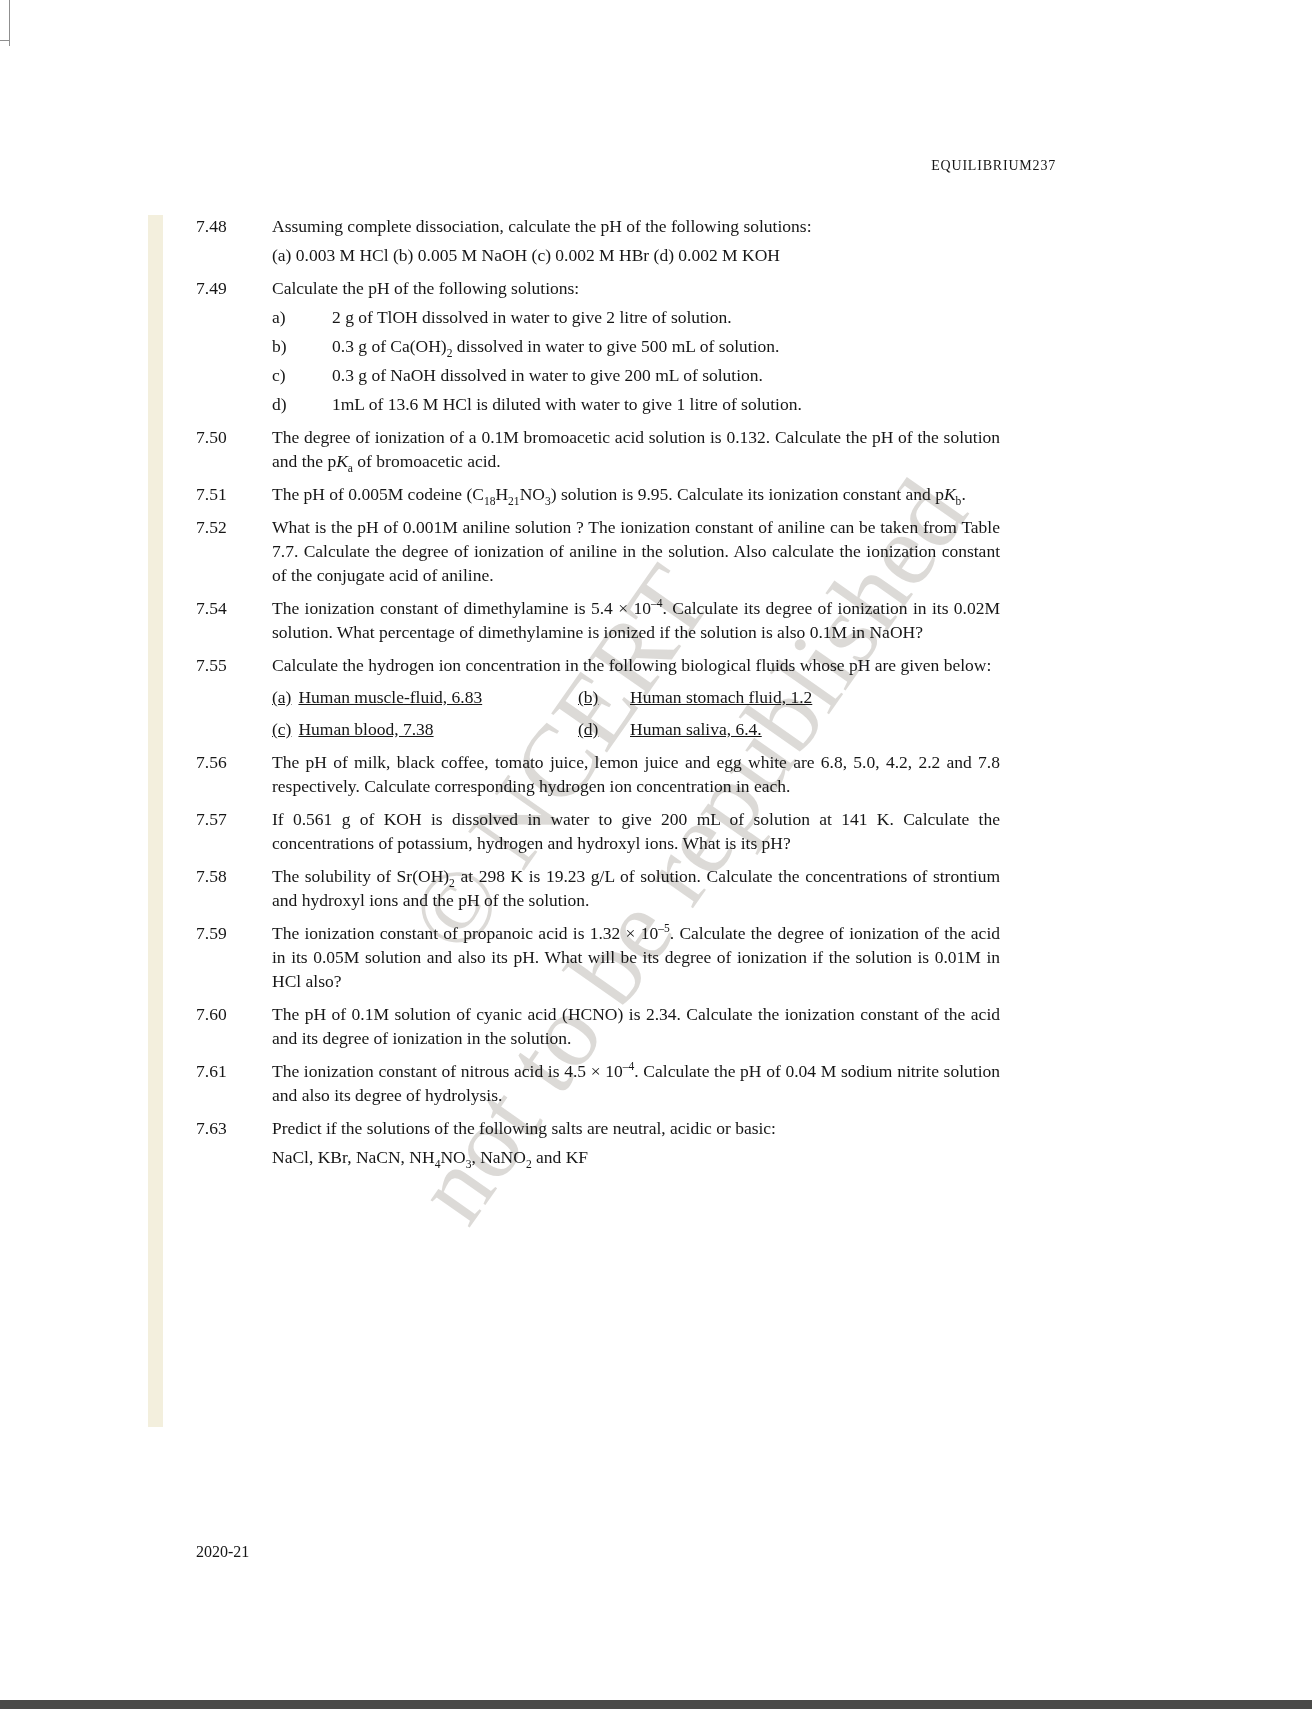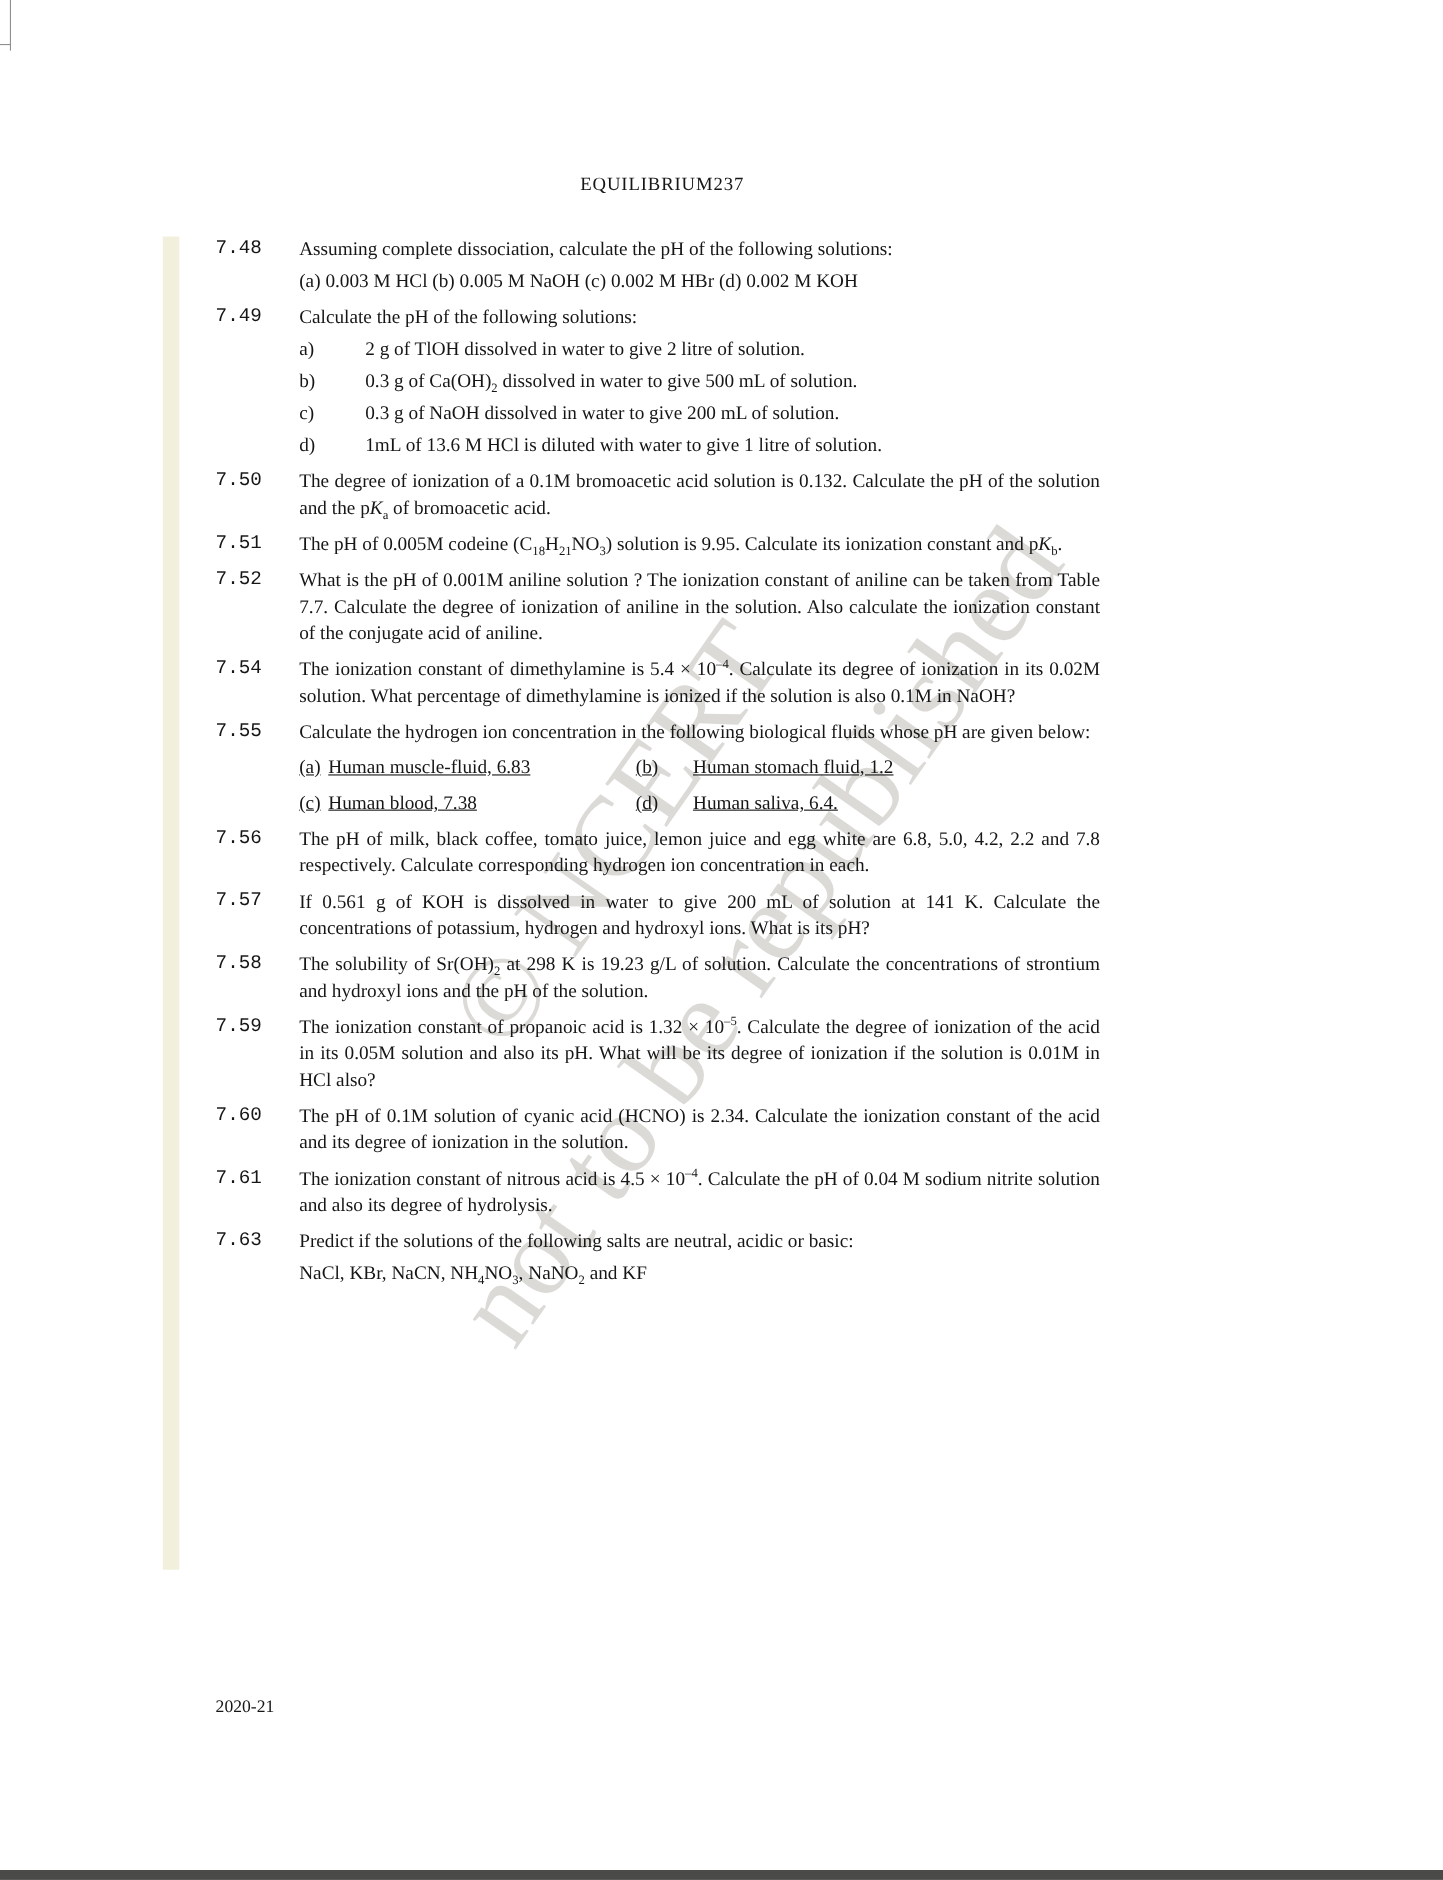--- a/index.html
+++ b/index.html
@@ -36,34 +36,34 @@
     font-size: 104px;
     line-height: 160px;
     white-space: nowrap;
     z-index: 0;
     pointer-events: none;
   }
 
   .page-header {
     position: absolute; top: 158px; left: 148px;
     width: 908px;
-    display: flex; justify-content: center; align-items: baseline;
-    font-size: 17px; letter-spacing: 0.8px;
+    display: flex; justify-content: flex-end; align-items: baseline;
+    font-size: 14px; letter-spacing: 0.8px;
     z-index: 2;
   }
 
   .content {
     position: absolute; top: 214px; left: 196px;
     width: 804px;
     font-size: 17.5px; line-height: 24px;
     z-index: 1;
   }
 
   .prob { display: flex; margin-bottom: 9px; }
-  .num  { flex: 0 0 76px; width: 76px; font-family: Liberation Mono, monospace; }
+  .num  { flex: 0 0 76px; width: 76px; }
   .pbody { flex: 1; min-width: 0; }
   .ptext { text-align: justify; }
   .pline { margin-top: 5px; }
 
   .subitem { display: flex; margin-top: 5px; }
   .sublabel { flex: 0 0 60px; width: 60px; }
   .subtext { flex: 1; }
 
   .fluids-row {
     display: grid;

